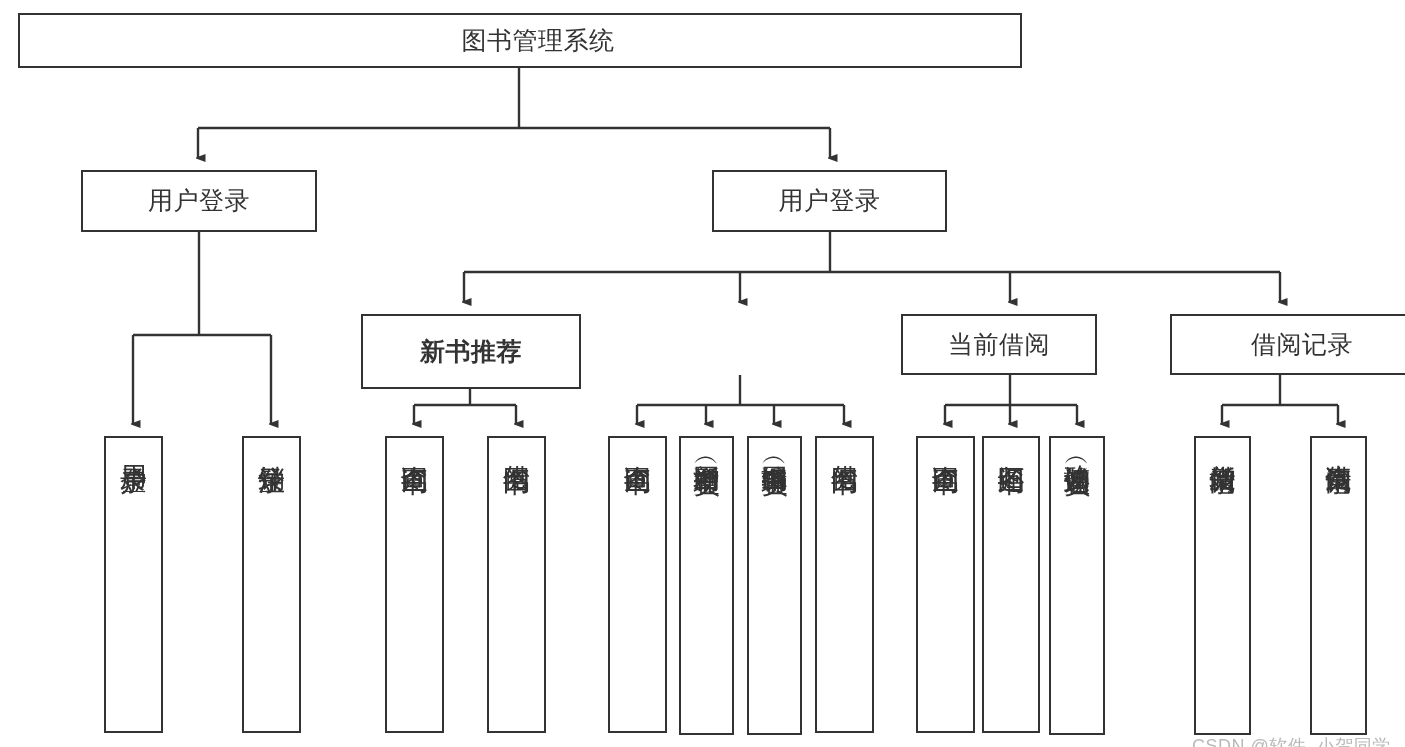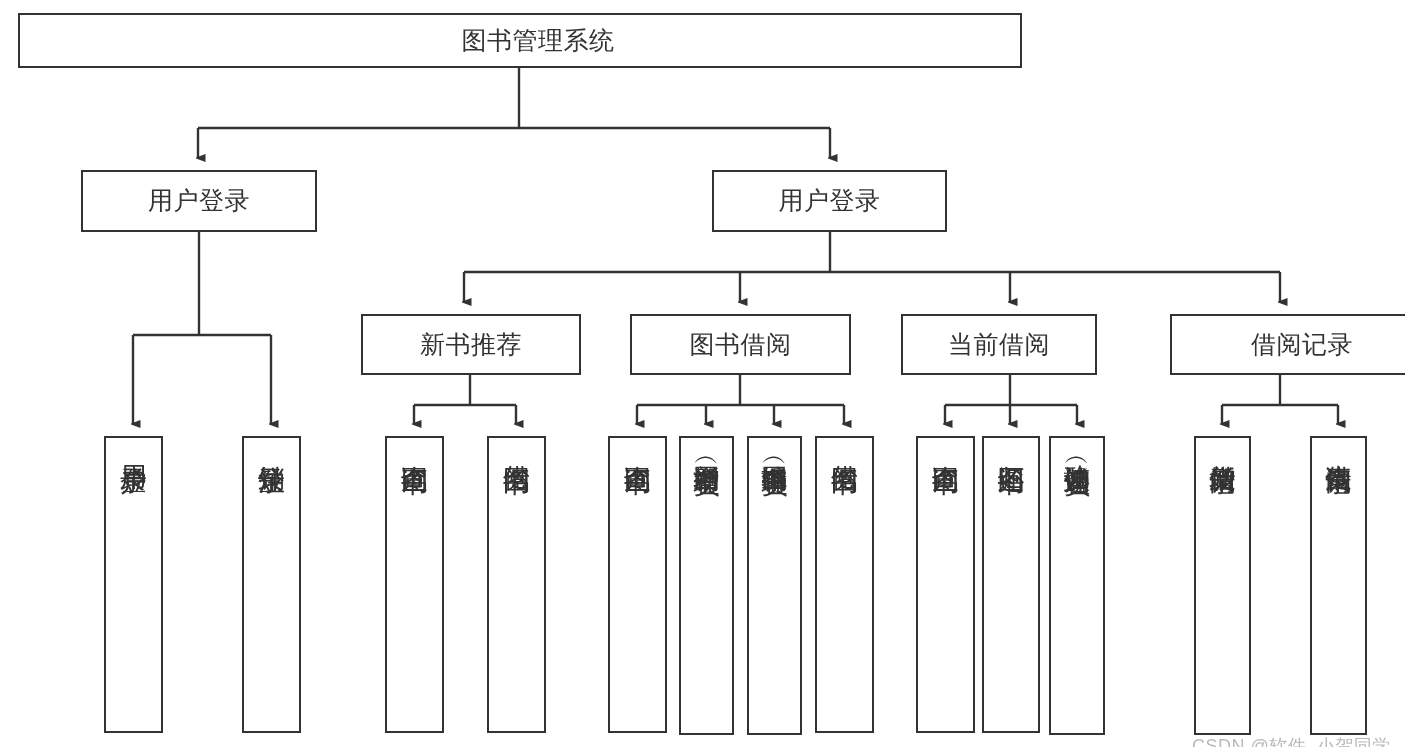--- a/index.html
+++ b/index.html
@@ -129,25 +129,22 @@
     <span class="label">图书管理系统</span>
   </div>
 
   <div class="node h" style="left:81px; top:170px; width:236px; height:62px;">
     <span class="label">用户登录</span>
   </div>
   <div class="node h" style="left:712px; top:170px; width:235px; height:62px;">
     <span class="label">用户登录</span>
   </div>
 
-  <div class="node h" style="left:361px; top:314px; width:220px; height:61px;">
+  <div class="node h" style="left:361px; top:314px; width:220px; height:75px;font-weight:bold;">
     <span class="label">新书推荐</span>
-  </div>
-  <div class="node h" style="left:630px; top:314px; width:221px; height:61px;">
-    <span class="label">图书借阅</span>
   </div>
   <div class="node h" style="left:901px; top:314px; width:196px; height:61px;">
     <span class="label">当前借阅</span>
   </div>
   <div class="node h" style="left:1170px; top:314px; width:264px; height:61px;">
     <span class="label">借阅记录</span>
   </div>
 
   <div class="node v" style="left:104px; top:436px; width:59px; height:297px;">
     <span class="label">用户登录</span>

